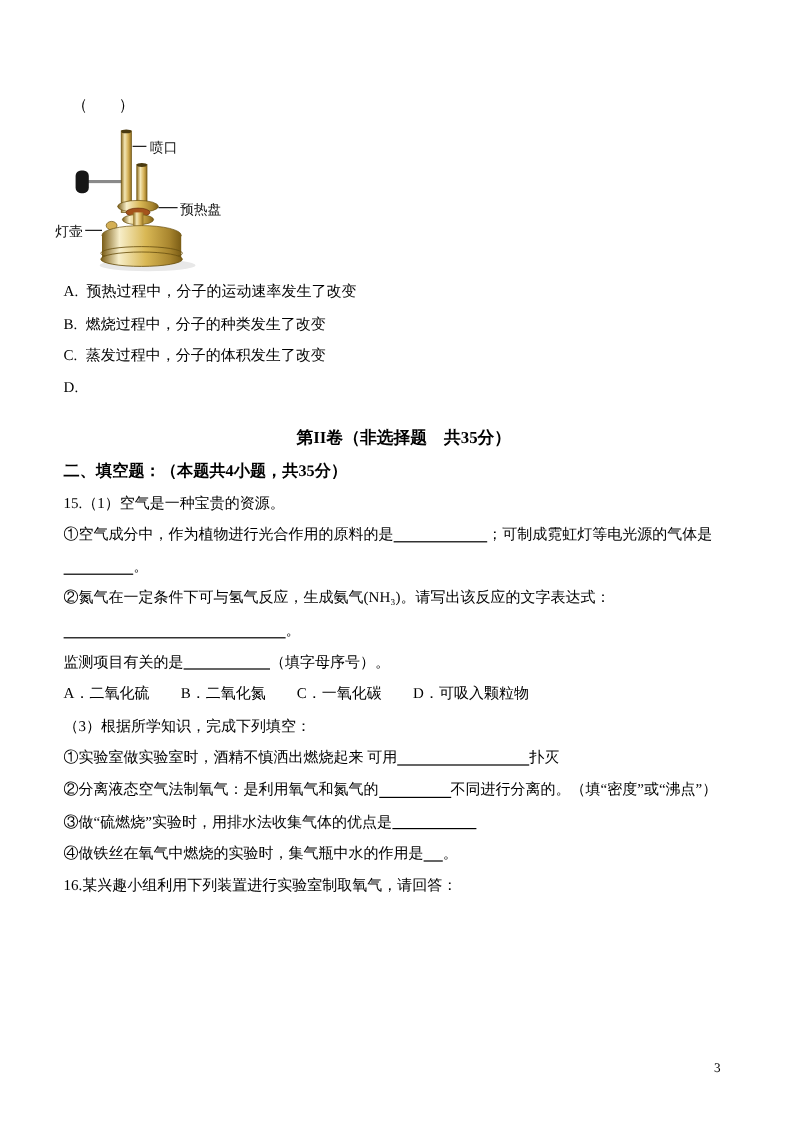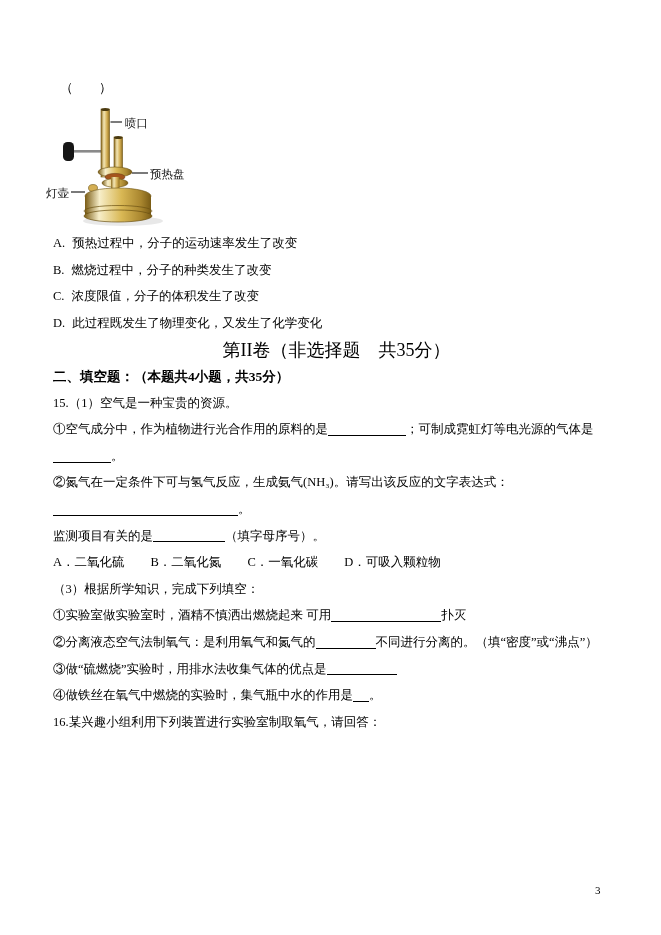--- a/index.html
+++ b/index.html
@@ -4,21 +4,21 @@
 <style>
   html,body{margin:0;padding:0;}
   body{
     width:661px;height:935px;background:#ffffff;position:relative;overflow:hidden;
     font-family:"Liberation Serif","DejaVu Serif",serif;color:#000;
   }
   .bracket{position:absolute;left:60px;top:79px;font-size:13px;}
   .figure{position:absolute;left:45px;top:100px;width:170px;height:132px;}
   .content{position:absolute;left:53px;top:230px;width:567px;font-size:12.5px;line-height:1;}
   .line{height:26.6px;display:flex;align-items:center;white-space:nowrap;}
-  .line.center{justify-content:center;font-weight:normal;font-size:18px;}
+  .line.center{justify-content:center;font-weight:bold;font-size:14px;margin-top:16px;}
   .line.bold{font-weight:bold;font-size:13.5px;}
   .optkey{margin-right:7px;}
   .blank{display:inline-block;border-bottom:1px solid #000;height:12px;vertical-align:baseline;}
   .w78{width:78px}.w58{width:58px}.w185{width:185px}.w72{width:72px}
   .w110{width:110px}.w60{width:60px}.w70{width:70px}.w16{width:16px}
   .gap{display:inline-block;width:26px;}
   .pagenum{position:absolute;left:595px;top:884px;font-size:11px;}
   svg text{font-family:"Liberation Serif","DejaVu Serif",serif;font-size:11.5px;fill:#111;}
 </style>
 </head>
@@ -82,25 +82,24 @@
   <div class="line">
     <span class="optkey">A.</span>
     <span>预热过程中，分子的运动速率发生了改变</span>
   </div>
   <div class="line">
     <span class="optkey">B.</span>
     <span>燃烧过程中，分子的种类发生了改变</span>
   </div>
   <div class="line">
     <span class="optkey">C.</span>
-    <span>浓度限值，分子的体积发生了改变</span>
+    <span>蒸发过程中，分子的体积发生了改变</span>
   </div>
   <div class="line">
     <span class="optkey">D.</span>
-    <span>此过程既发生了物理变化，又发生了化学变化</span>
   </div>
 
   <div class="line center">
     <span>第II卷（非选择题　共35分）</span>
   </div>
 
   <div class="line bold">
     <span>二、填空题：（本题共4小题，共35分）</span>
   </div>
 

